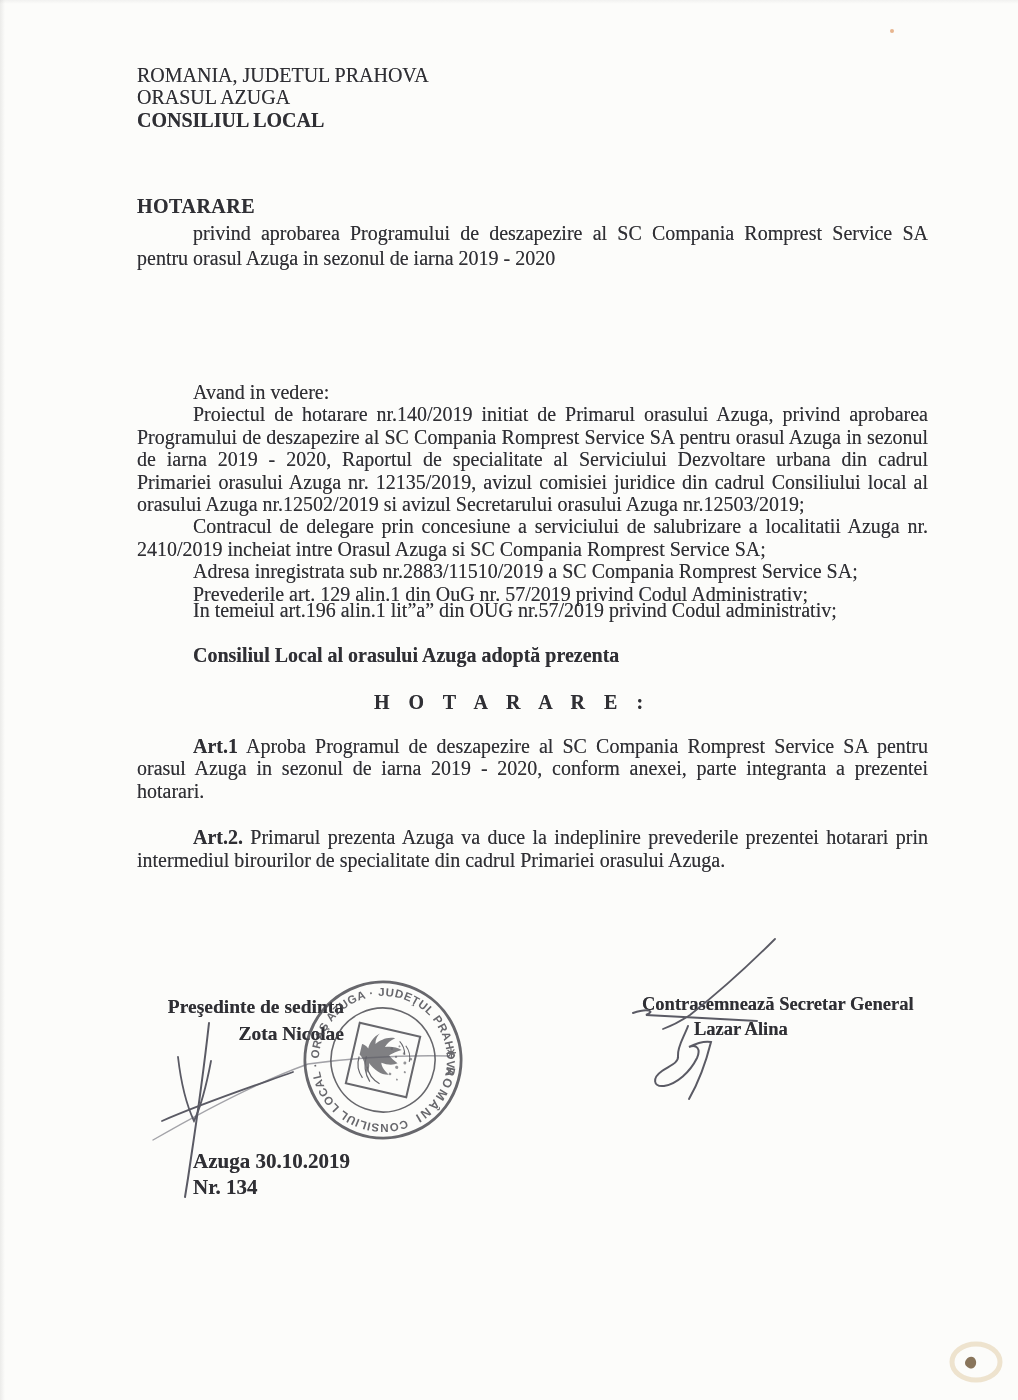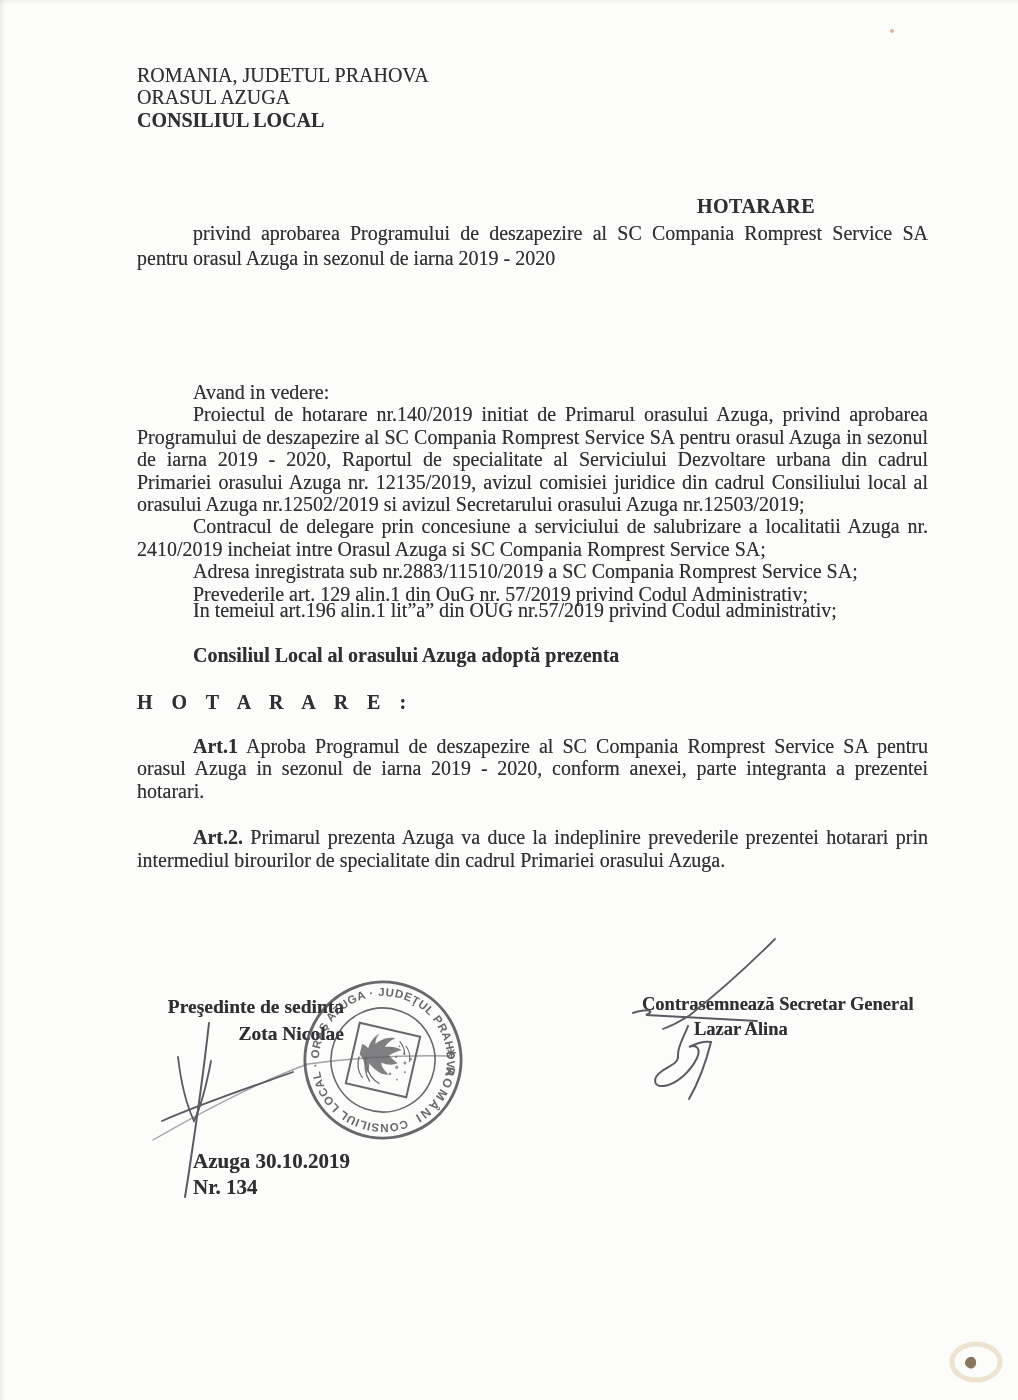--- a/index.html
+++ b/index.html
@@ -20,21 +20,21 @@
     background:linear-gradient(to bottom,rgba(120,120,120,.08),rgba(0,0,0,0));
   }
   .blk{position:absolute;left:137px;width:791px;}
   p{margin:0;font-size:20px;line-height:22.4px;text-align:justify;
     text-shadow:0 0 .5px rgba(47,47,52,.55);}
   .indent{text-indent:56px;}
   b,.bold{font-weight:bold;}
   .header{top:64px;line-height:23.5px;font-size:20px;}
   .header p{text-align:left;}
   .titleblock{top:194px;}
-  .title-h{width:678px;text-align:right;font-weight:bold;line-height:24px;letter-spacing:.5px;}
+  .title-h{width:678px;text-align:left;font-weight:bold;line-height:24px;letter-spacing:.5px;}
   .subtitle{margin-top:3px;line-height:25px;}
   .preamble{top:357px;margin-top:24px;}
   .temeiul{top:599px;}
   .adoption{top:644px;font-weight:bold;}
   .decision{top:691px;width:750px;text-align:center;font-weight:bold;letter-spacing:7px;}
   .articles{top:735px;}
   .art2{margin-top:24px;}
   .sig-pres{position:absolute;left:104px;top:993px;width:240px;text-align:center;
     font-weight:bold;font-size:19.5px;line-height:27px;}
   .sig-secr{position:absolute;left:642px;top:992px;font-weight:bold;font-size:18.5px;line-height:25px;}
@@ -73,21 +73,21 @@
 
   <div class="blk temeiul">
     <p class="indent">In temeiul art.196 alin.1 lit”a” din OUG nr.57/2019 privind Codul administrativ;</p>
   </div>
 
   <div class="blk adoption">
     <p class="indent bold">Consiliul Local al orasului Azuga adoptă prezenta</p>
   </div>
 
   <div class="blk decision">
-    <p style="text-align:left;">H O T A R A R E :</p>
+    <p style="text-align:center;">H O T A R A R E :</p>
   </div>
 
   <div class="blk articles">
     <p class="indent"><b>Art.1</b><span>  Aproba  Programul de deszapezire al SC Compania Romprest Service SA pentru orasul Azuga in sezonul de iarna 2019 - 2020, conform anexei, parte integranta a prezentei hotarari.</span></p>
     <p class="indent art2"><b>Art.2.</b><span> Primarul prezenta Azuga va duce la indeplinire prevederile prezentei hotarari prin intermediul birourilor de specialitate din cadrul Primariei orasului Azuga.</span></p>
   </div>
 
   <div class="sig-pres">
     <div class="sig-line" style="text-align:right;">Preşedinte de sedinta</div>
     <div class="sig-line" style="text-align:right;">Zota Nicolae</div>

